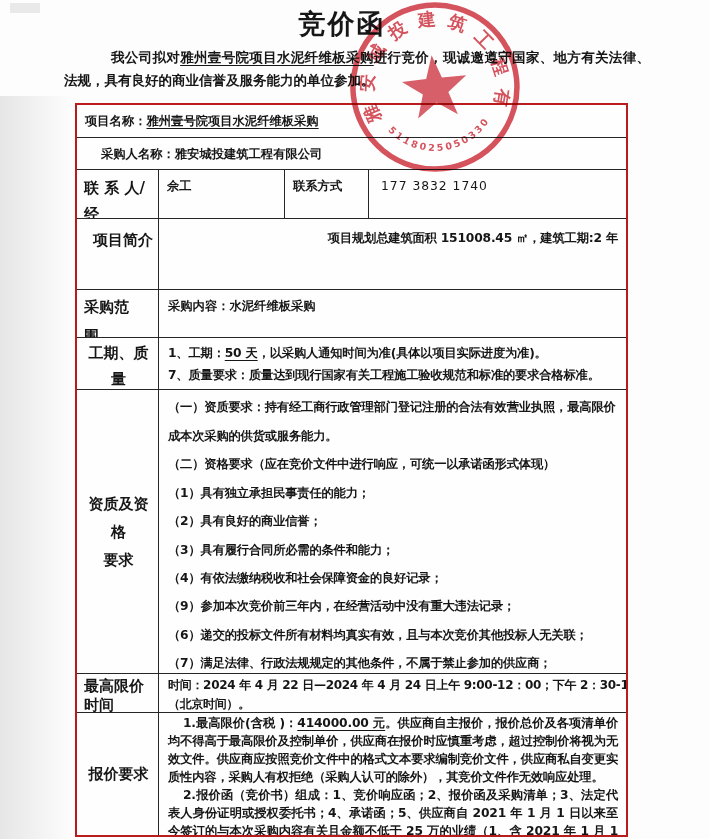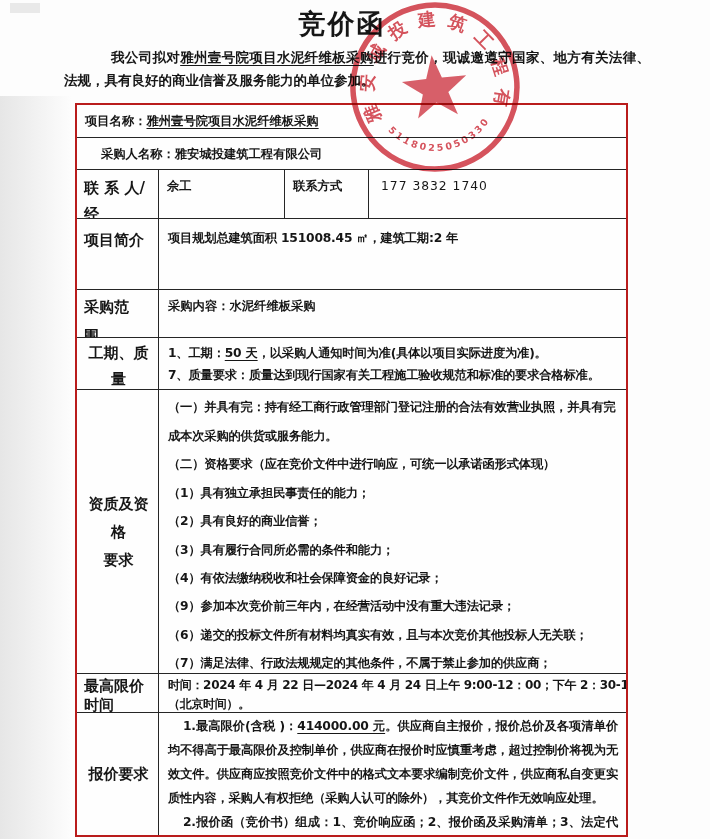--- a/index.html
+++ b/index.html
@@ -49,21 +49,21 @@
     font-weight:bold; font-size:15px;
   }
   .cnt { flex:1; padding:2px 8px 0 9px; overflow:hidden; }
   .r1 { height:32px; padding:7px 8px 0 8px; }
   .r2 { height:32px; padding:7px 8px 0 24px; }
   .r3 { height:50px; }
   .r3 .lbl { line-height:26px; padding-top:5px; }
   .c-name  { width:126px; flex:none; border-right:1px solid #262626; padding:7px 6px 0 8px; }
   .c-mlbl  { width:84px;  flex:none; border-right:1px solid #262626; padding:7px 6px 0 8px; }
   .c-phone { flex:1; padding:7px 6px 0 12px; font-weight:normal; letter-spacing:1px; }
-  .r4 { height:71px; }
+  .r4 { height:71px;text-align:right; }
   .r4 .lbl { padding-top:9px; }
   .r4 .cnt div { white-space:nowrap; line-height:33px; letter-spacing:-.2px; }
   .r4 .cnt { padding-top:3px; }
   .r5 { height:48px; }
   .r5 .lbl { line-height:29px; padding-top:3px; }
   .r5 .cnt { padding-top:7px; }
   .r6 { height:53px; }
   .r6 .lbl { text-align:center; line-height:26px; padding-top:2px; }
   .r6 .cnt div { white-space:nowrap; line-height:22px; letter-spacing:-.2px; }
   .r6 .cnt { padding-top:4px; }
@@ -72,21 +72,21 @@
              text-align:center; line-height:28px; padding-top:0; }
   .r7 .cnt { padding-top:3px; }
   .r7 .cnt div { white-space:nowrap; line-height:28.4px; letter-spacing:-.2px; }
   .r8 { height:39px; }
   .r8 .lbl { line-height:19px; padding-top:3px; }
   .r8 .cnt { padding-top:2px; font-size:12px; }
   .r8 .cnt div { white-space:nowrap; line-height:19px; letter-spacing:-.3px; }
   .r9 { height:124px; }
   .r9 .lbl { display:flex; align-items:center; justify-content:center; padding-top:0; }
   .r9 .cnt { padding-top:1px; }
-  .r9 p { text-align:justify; line-height:24px; text-indent:15px; letter-spacing:-.2px; }
+  .r9 p { text-align:justify; line-height:18px; text-indent:15px; letter-spacing:-.2px; }
 
   
   .seal {
     position:absolute; left:347px; top:-1px; width:177px; height:177px;
     opacity:.85; mix-blend-mode:multiply;
     transform:rotate(-6deg);
     pointer-events:none;
   }
 </style>
 </head>
@@ -136,21 +136,21 @@
     <div class="cnt">
       <div><span>1、工期：</span><span class="u">50 天</span><span>，以采购人通知时间为准(具体以项目实际进度为准)。</span></div>
       <div>7、质量要求：质量达到现行国家有关工程施工验收规范和标准的要求合格标准。</div>
     </div>
   </div>
 
   <div class="row r7">
     <div class="lbl">资质及资格
 要求</div>
     <div class="cnt">
-      <div>（一）并具有完：持有经工商行政管理部门登记注册的合法有效营业执照，并具有完</div>
+      <div>（一）资质要求：持有经工商行政管理部门登记注册的合法有效营业执照，最高限价</div>
       <div>成本次采购的供货或服务能力。</div>
       <div>（二）资格要求（应在竞价文件中进行响应，可统一以承诺函形式体现）</div>
       <div>（1）具有独立承担民事责任的能力；</div>
       <div>（2）具有良好的商业信誉；</div>
       <div>（3）具有履行合同所必需的条件和能力；</div>
       <div>（4）有依法缴纳税收和社会保障资金的良好记录；</div>
       <div>（9）参加本次竞价前三年内，在经营活动中没有重大违法记录；</div>
       <div>（6）递交的投标文件所有材料均真实有效，且与本次竞价其他投标人无关联；</div>
       <div>（7）满足法律、行政法规规定的其他条件，不属于禁止参加的供应商；</div>
     </div>

